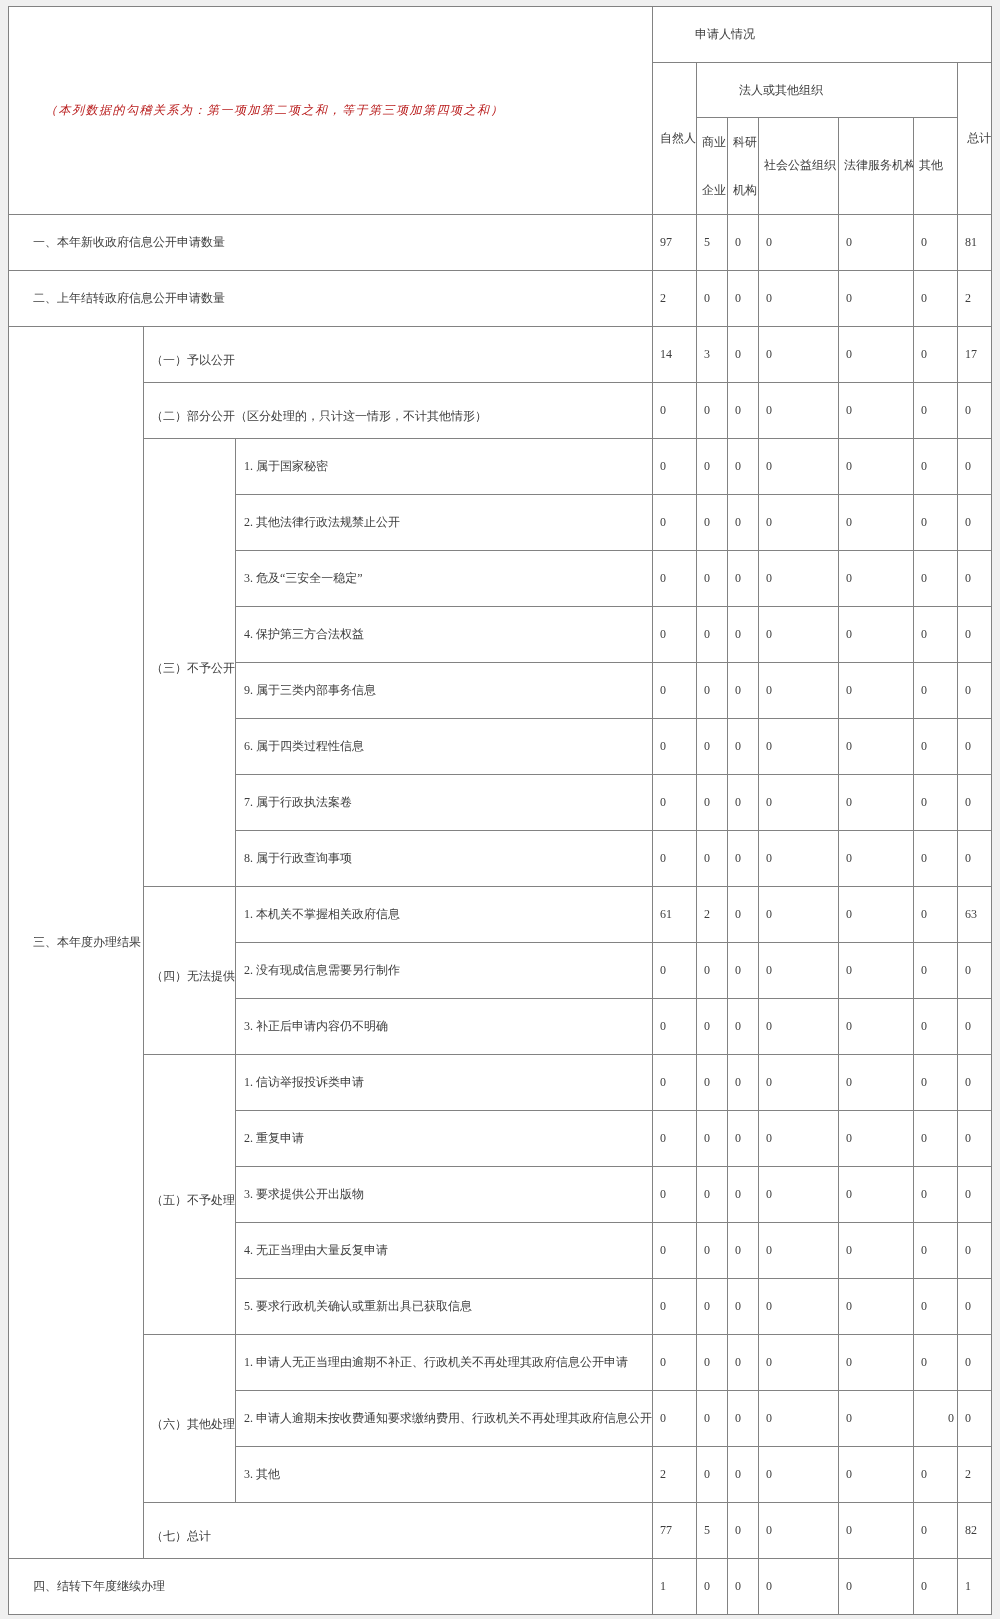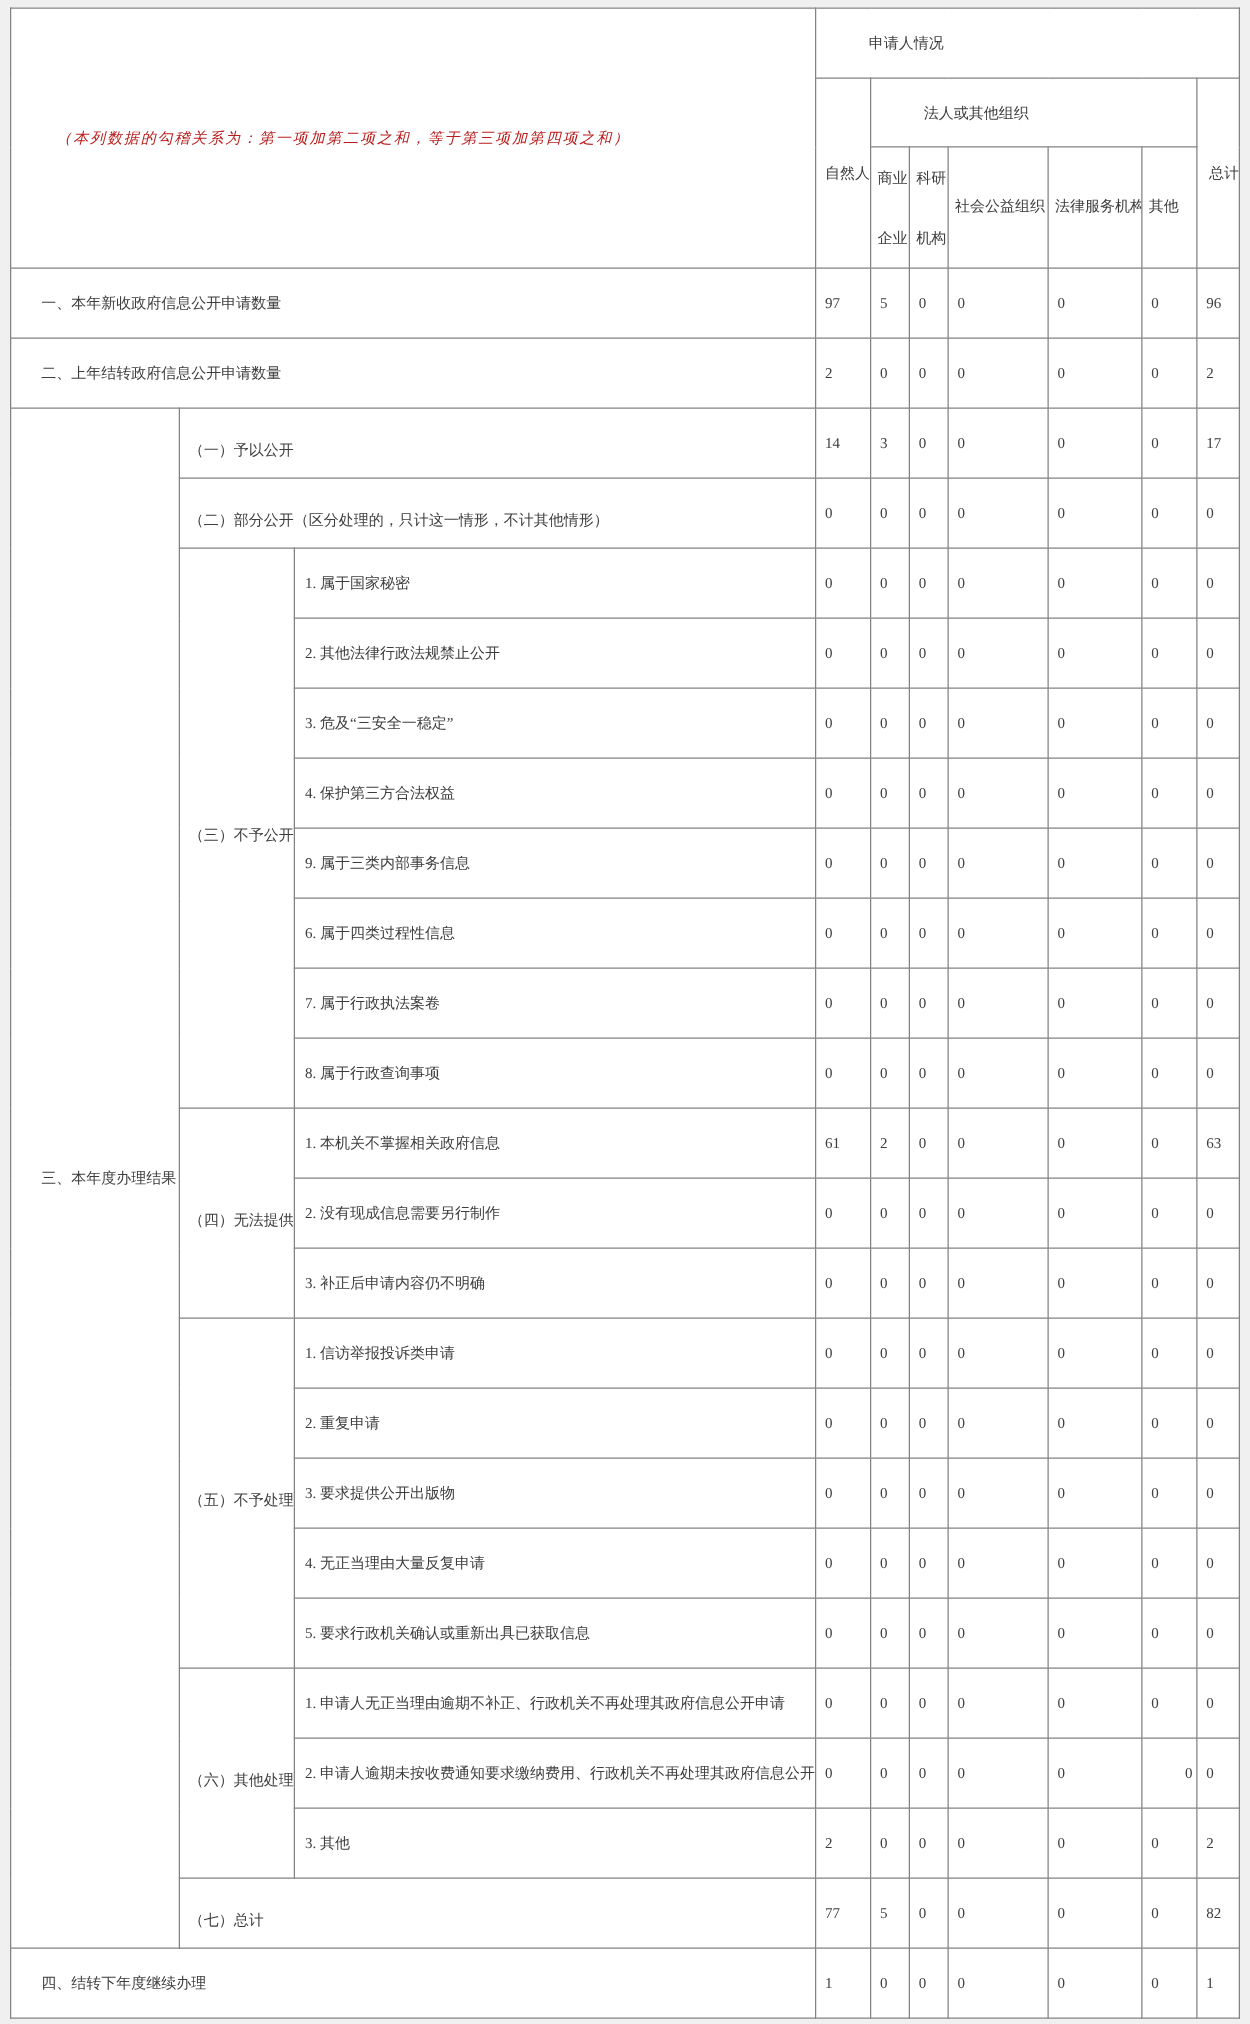--- a/index.html
+++ b/index.html
@@ -87,21 +87,21 @@
       </tr>
 
     <tr class="dr">
           <td class="l1" colspan="3">一、本年新收政府信息公开申请数量</td>
           <td class="val">97</td>
           <td class="val">5</td>
           <td class="val">0</td>
           <td class="val">0</td>
           <td class="val">0</td>
           <td class="val">0</td>
-          <td class="val">96</td>
+          <td class="val">81</td>
         </tr>
         <tr class="dr">
           <td class="l1" colspan="3">二、上年结转政府信息公开申请数量</td>
           <td class="val">2</td>
           <td class="val">0</td>
           <td class="val">0</td>
           <td class="val">0</td>
           <td class="val">0</td>
           <td class="val">0</td>
           <td class="val">2</td>

